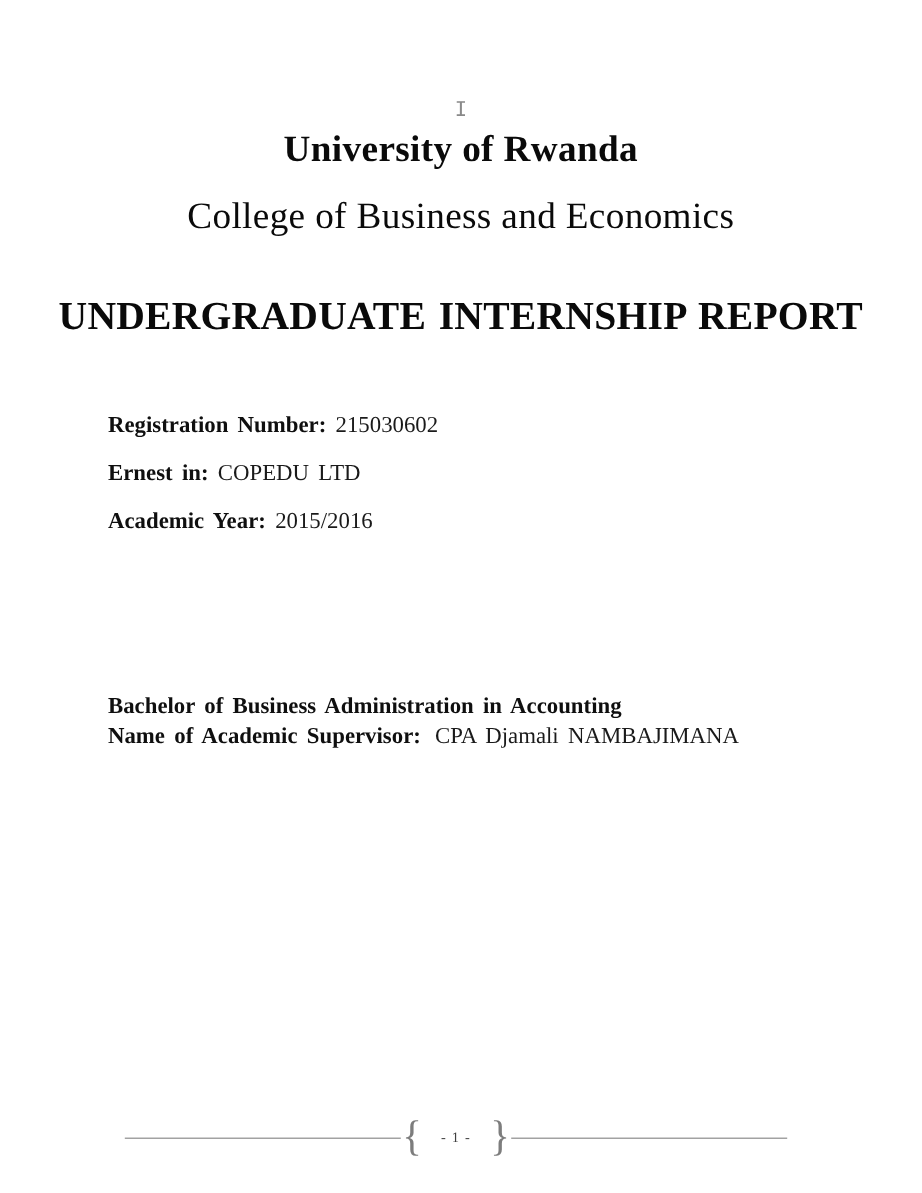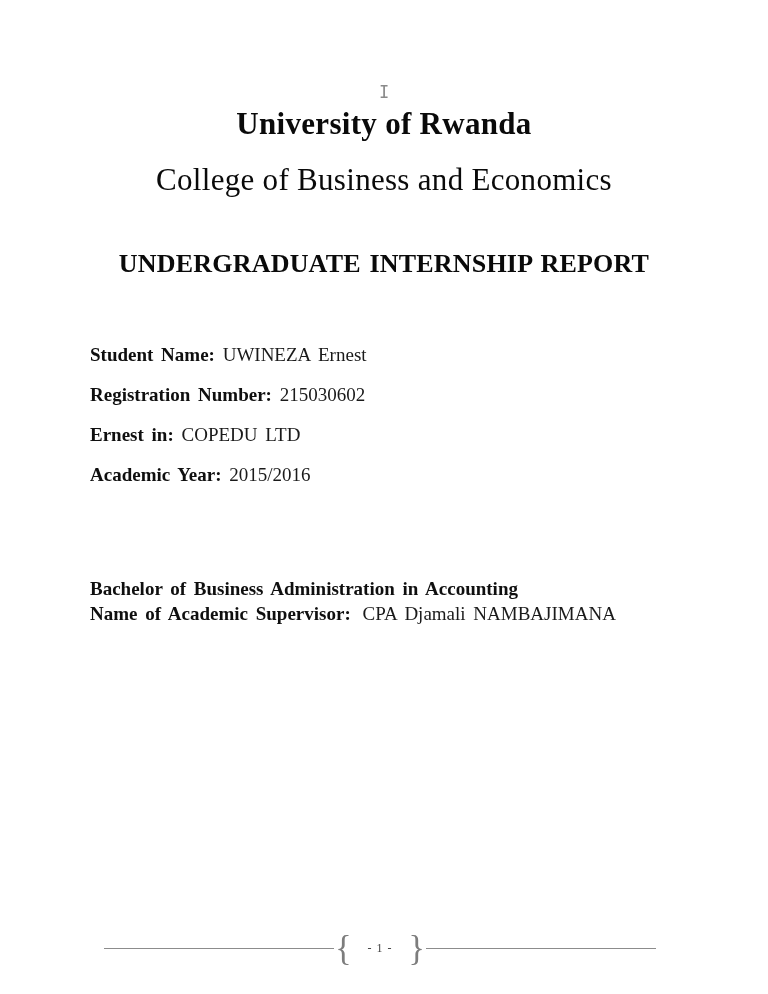--- a/index.html
+++ b/index.html
@@ -51,21 +51,21 @@
     color: #0a0a0a;
     letter-spacing: 0.3px;
     margin: 0;
   }
   .report-title {
     position: absolute;
     top: 249px;
     left: 0;
     width: 100%;
     text-align: center;
-    font-size: 26px;
+    font-size: 33px;
     line-height: 30px;
     font-weight: bold;
     color: #0a0a0a;
     letter-spacing: 0.2px;
     word-spacing: 2px;
     margin: 0;
   }
   .fields {
     position: absolute;
     top: 344px;
@@ -151,24 +151,20 @@
   <div class="section-marker">I</div>
 
   <h1 class="title-university">University of Rwanda</h1>
 
   <h1 class="title-college">College of Business and Economics</h1>
 
   <h2 class="report-title">UNDERGRADUATE INTERNSHIP REPORT</h2>
 
   <div class="fields">
     <p class="field-line">
-      <span class="field-label">Student Name:</span>
-      <span class="field-value">UWINEZA Ernest</span>
-    </p>
-    <p class="field-line">
       <span class="field-label">Registration Number:</span>
       <span class="field-value">215030602</span>
     </p>
     <p class="field-line">
       <span class="field-label">Ernest in:</span>
       <span class="field-value">COPEDU LTD</span>
     </p>
     <p class="field-line">
       <span class="field-label">Academic Year:</span>
       <span class="field-value">2015/2016</span>

